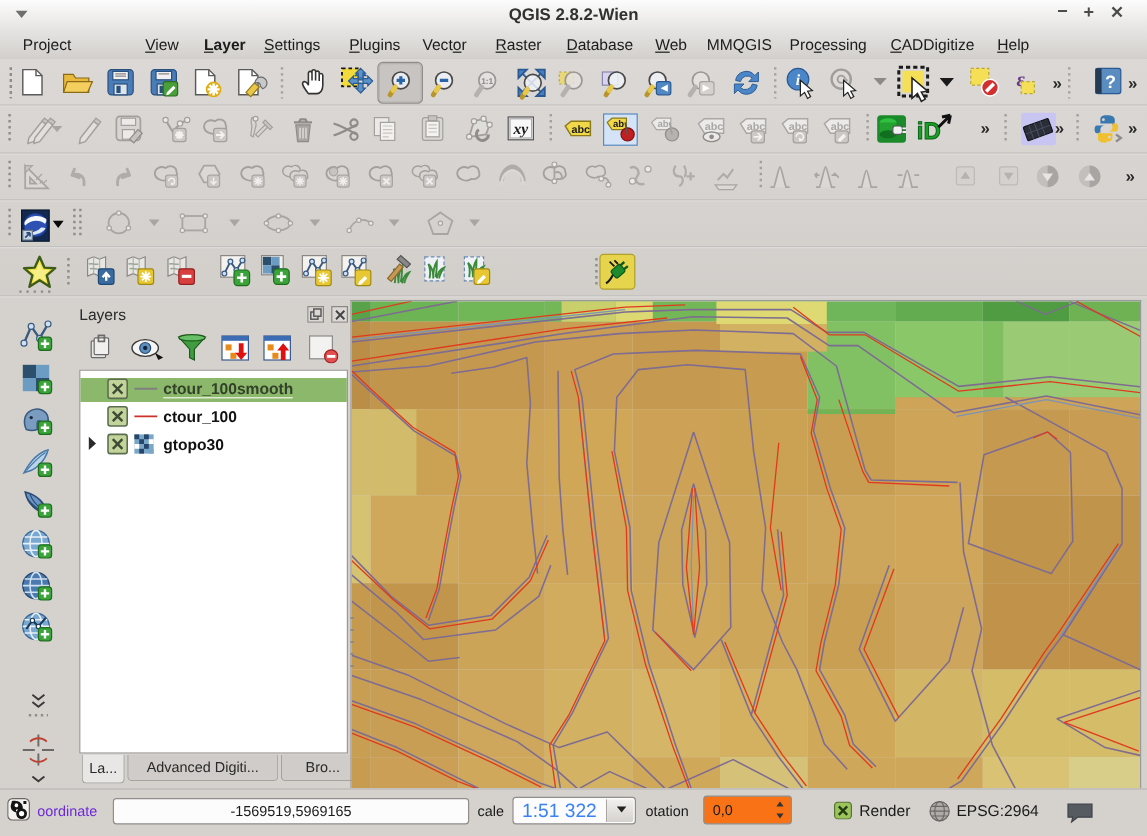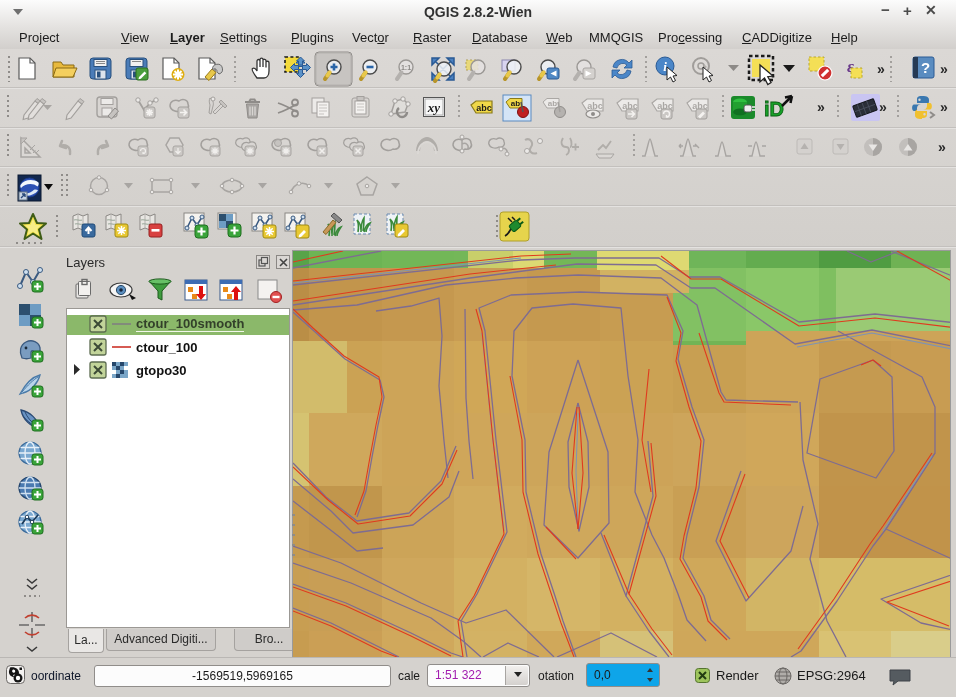--- a/index.html
+++ b/index.html
@@ -891,21 +891,21 @@
         <rect x="12" y="12" width="4" height="4" fill="#7aa6c8"></rect>
 </g>
 </svg>
 <div class="abs" style="left:136px;top:317px;font-size:13px;font-weight:bold;color:#33402a;border-bottom:1.5px solid #f2f6ea;line-height:14px;">ctour_100smooth</div>
 <div class="abs" style="left:136px;top:340px;font-size:13px;font-weight:bold;color:#111;">ctour_100</div>
 <div class="abs" style="left:136px;top:363px;font-size:13px;font-weight:bold;color:#111;">gtopo30</div>
 </div>
 
 <div id="tabs">
 <div class="abs" style="left:68px;top:629px;width:36px;height:24px;background:#e9e7e5;border:1px solid #a5a29f;border-top:none;border-radius:0 0 4px 4px;font-size:12px;color:#2a2a2a;text-align:center;line-height:23px;box-sizing:border-box;">La...</div>
-<div class="abs" style="left:106px;top:629px;width:110px;height:22px;background:#cfccc9;border:1px solid #a5a29f;border-top:none;border-radius:0 0 4px 4px;font-size:12px;color:#2a2a2a;text-align:center;line-height:21px;box-sizing:border-box;">Advanced Digiti...</div>
+<div class="abs" style="left:106px;top:629px;width:126px;height:22px;background:#cfccc9;border:1px solid #a5a29f;border-top:none;border-radius:0 0 4px 4px;font-size:12px;color:#2a2a2a;text-align:center;line-height:21px;box-sizing:border-box;">Advanced Digiti...</div>
 <div class="abs" style="left:234px;top:629px;width:70px;height:22px;background:#cfccc9;border:1px solid #a5a29f;border-top:none;border-radius:0 0 4px 4px;font-size:12px;color:#2a2a2a;text-align:center;line-height:21px;box-sizing:border-box;">Bro...</div>
 </div>
 
 <div class="abs" style="left:292px;top:250px;width:659px;height:407px;border:1px solid #9a9a9a;border-bottom:none;box-sizing:border-box;overflow:hidden;">
 <svg width="660" height="406" viewBox="0 0 660 406" style="display:block">
 <g transform="translate(-292,-250)" id="map">
 <rect x="292" y="250" width="16" height="17" fill="#58a349"></rect>
 <rect x="308" y="250" width="73" height="17" fill="#6db454"></rect>
 <rect x="381" y="250" width="72" height="17" fill="#72b757"></rect>
 <rect x="453" y="250" width="73" height="17" fill="#74b758"></rect>
@@ -1058,30 +1058,30 @@
 <div id="statusbar">
 
 <svg class="ic" style="left:6px;top:665px" width="19" height="19" viewBox="0 0 19 19">
 <rect x="0.5" y="0.5" width="18" height="18" rx="4" fill="#f4f2f0" stroke="#6a6764"></rect>
 <path d="M4 2.5 C9 1.5 13 4 13 8 C13 11 10 12.5 7.5 12 C4.5 11.5 2.5 9 3 6 Z" fill="#141414"></path>
 <path d="M7 4.5 C8.2 4.2 9.2 5 9.2 6.2 C9.2 7.2 8.4 7.8 7.6 7.7 C6.6 7.6 6 6.8 6.1 5.8 Z M8.2 9.4 a1 1 0 1 0 0.1 0 z" fill="#fff"></path>
 <circle cx="12" cy="13" r="4.5" fill="#141414"></circle>
 <circle cx="12" cy="13" r="2.2" fill="#fff"></circle>
 <rect x="13.5" y="2.5" width="2.5" height="2.5" fill="#141414"></rect>
 </svg>
-<div class="abs" style="left:31px;top:669px;font-size:12px;color:#0f172a;">oordinate</div>
+<div class="abs" style="left:31px;top:669px;font-size:12px;color:#6d28d9;">oordinate</div>
 <div class="abs" style="left:94px;top:665px;width:297px;height:22px;background:#fcfcfc;border:1px solid #908d8a;border-radius:3px;box-sizing:border-box;font-size:12px;color:#1a1a1a;text-align:center;line-height:20px;">-1569519,5969165</div>
 <div class="abs" style="left:398px;top:669px;font-size:12px;color:#1a1a1a;text-align:right;">cale</div>
 <div class="abs" style="left:427px;top:664px;width:103px;height:23px;background:#fcfcfc;border:1px solid #908d8a;border-radius:3px;box-sizing:border-box;">
-  <span style="position:absolute;left:7px;top:3px;font-size:12px;color:#a21caf;">1:51 322</span>
+  <span style="position:absolute;left:7px;top:3px;font-size:16px;color:#3b82f6;">1:51 322</span>
   <span style="position:absolute;right:1px;top:1px;width:22px;height:19px;background:linear-gradient(#f2f0ee,#d4d1ce);border-left:1px solid #a8a5a2;border-radius:0 2px 2px 0;"></span>
   <span style="position:absolute;right:7px;top:7px;width:0;height:0;border-left:4.5px solid transparent;border-right:4.5px solid transparent;border-top:5.5px solid #222;"></span>
 </div>
 <div class="abs" style="left:538px;top:669px;font-size:12px;color:#1a1a1a;">otation</div>
-<div class="abs" style="left:586px;top:663px;width:74px;height:24px;background:#0ea5e9;border:1px solid #908d8a;border-radius:3px;box-sizing:border-box;">
+<div class="abs" style="left:586px;top:663px;width:74px;height:24px;background:#f97316;border:1px solid #908d8a;border-radius:3px;box-sizing:border-box;">
   <span style="position:absolute;left:7px;top:4px;font-size:12px;color:#1a1a1a;">0,0</span>
   <span style="position:absolute;right:6px;top:4px;width:0;height:0;border-left:3.5px solid transparent;border-right:3.5px solid transparent;border-bottom:4.5px solid #333;"></span>
   <span style="position:absolute;right:6px;bottom:4px;width:0;height:0;border-left:3.5px solid transparent;border-right:3.5px solid transparent;border-top:4.5px solid #333;"></span>
 </div>
 <svg class="ic" style="left:695px;top:668px" width="15" height="15" viewBox="0 0 15 15">
 <rect x="0.5" y="0.5" width="14" height="14" rx="3" fill="#9dc45c" stroke="#55742f"></rect>
 <path d="M4 4 L11 11 M11 4 L4 11" stroke="#223d12" stroke-width="2"></path>
 </svg>
 <div class="abs" style="left:716px;top:668px;font-size:13px;color:#1a1a1a;">Render</div>
 <svg class="ic" style="left:774px;top:667px" width="18" height="18" viewBox="0 0 18 18">

